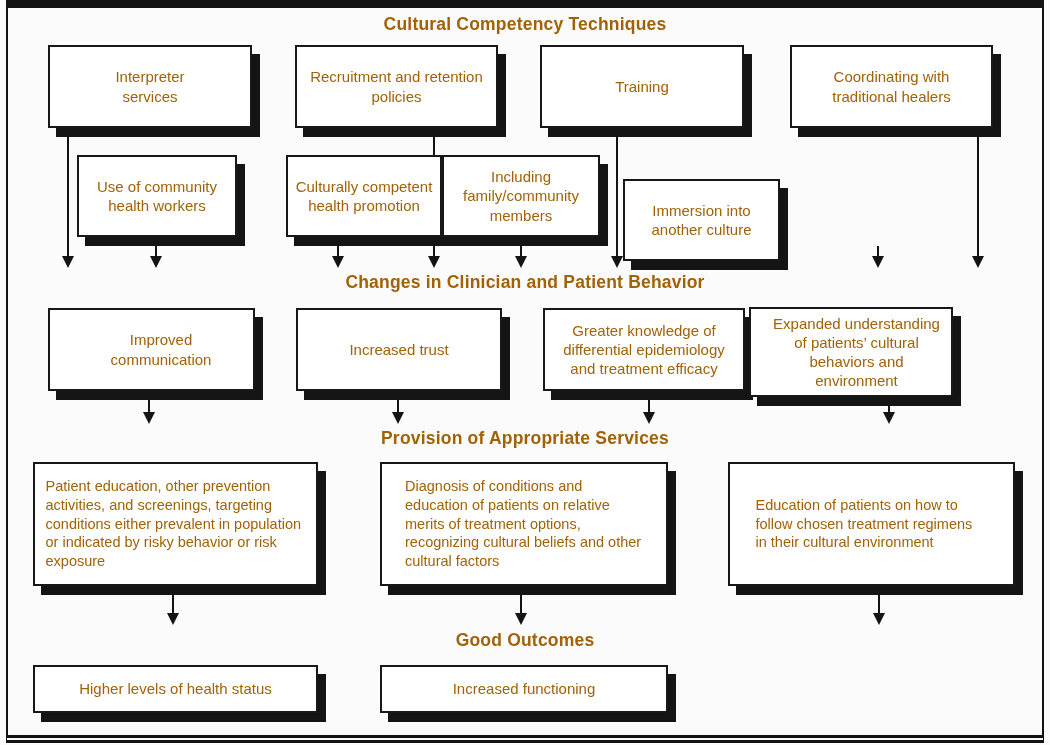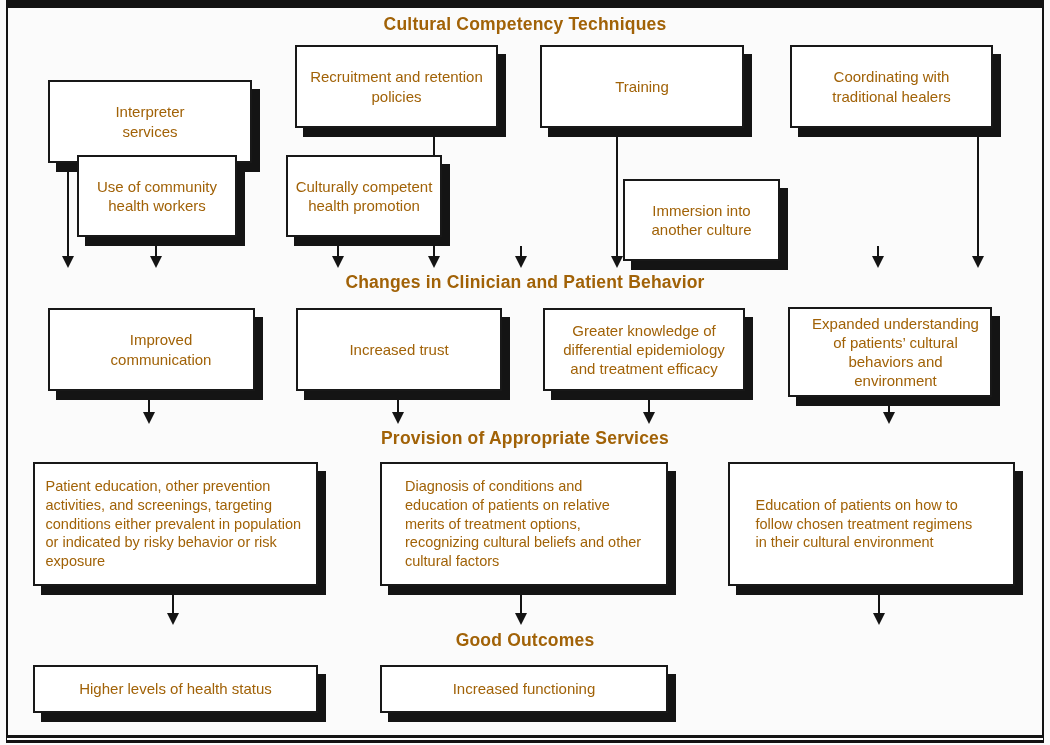--- a/index.html
+++ b/index.html
@@ -53,53 +53,56 @@
 <body>
 
 <div class="page">
   <div class="frame"></div>
 
   <div class="hdg" style="top:14px;">Cultural Competency Techniques</div>
   <div class="hdg" style="top:272px;">Changes in Clinician and Patient Behavior</div>
   <div class="hdg" style="top:428px;">Provision of Appropriate Services</div>
   <div class="hdg" style="top:630px;">Good Outcomes</div>
 
-  <div class="box" style="left:48px;top:45px;width:204px;height:83px;margin-top:35px;">
+  <div class="box" style="left:48px;top:45px;width:204px;height:83px;">
     <span class="lbl w112">Interpreter services</span>
   </div>
   <div class="box" style="left:295px;top:45px;width:203px;height:83px;">
     <span class="lbl w175">Recruitment and retention policies</span>
   </div>
   <div class="box" style="left:540px;top:45px;width:204px;height:83px;">
     <span class="lbl">Training</span>
   </div>
   <div class="box" style="left:790px;top:45px;width:203px;height:83px;">
     <span class="lbl w175">Coordinating with traditional healers</span>
   </div>
 
   <div class="box" style="left:77px;top:155px;width:160px;height:82px;">
     <span class="lbl w140">Use of community health workers</span>
   </div>
   <div class="box" style="left:262px;top:155px;width:156px;height:82px;margin-left:24px;">
     <span class="lbl w140">Culturally competent health promotion</span>
   </div>
+  <div class="box" style="left:442px;top:155px;width:158px;height:82px;">
+    <span class="lbl w140">Including family/community members</span>
+  </div>
   <div class="box" style="left:623px;top:155px;width:157px;height:82px;margin-top:24px;">
     <span class="lbl w140">Immersion into another culture</span>
   </div>
 
   <div class="box" style="left:48px;top:308px;width:207px;height:83px;padding-left:24px;">
     <span class="lbl w140">Improved communication</span>
   </div>
   <div class="box" style="left:296px;top:308px;width:206px;height:83px;">
     <span class="lbl">Increased trust</span>
   </div>
   <div class="box" style="left:543px;top:308px;width:202px;height:83px;">
     <span class="lbl w196">Greater knowledge of differential epidemiology and treatment efficacy</span>
   </div>
-  <div class="box" style="left:788px;top:307px;width:204px;height:90px;padding-left:16px;">
+  <div class="box" style="left:749px;top:307px;width:204px;height:90px;padding-left:16px;">
     <span class="lbl w175">Expanded understanding of patients’ cultural behaviors and environment</span>
   </div>
 
   <div class="box lft sm45" style="left:33px;top:462px;width:285px;height:124px;">
     <span class="lbl w260">Patient education, other prevention activities, and screenings, targeting conditions either prevalent in population or indicated by risky behavior or risk exposure</span>
   </div>
   <div class="box lft sm45" style="left:380px;top:462px;width:288px;height:124px;">
     <span class="lbl w238">Diagnosis of conditions and education of patients on relative merits of treatment options, recognizing cultural beliefs and other cultural factors</span>
   </div>
   <div class="box lft sm45" style="left:728px;top:462px;width:287px;height:124px;">

